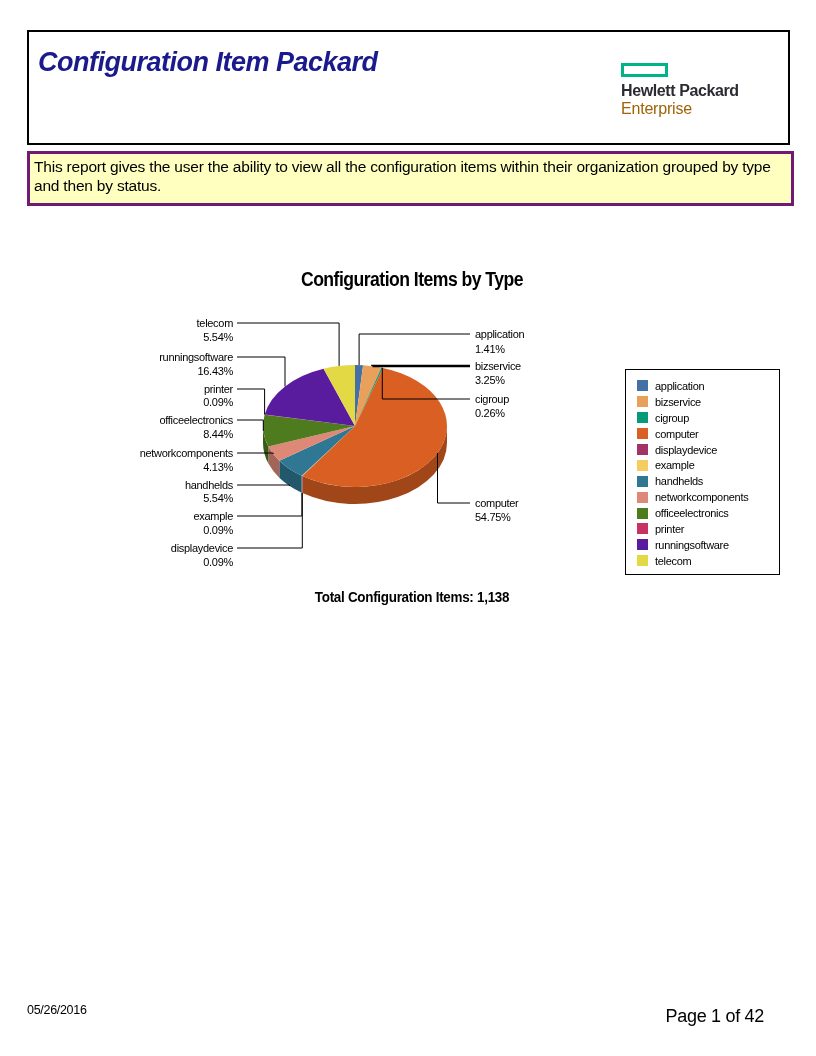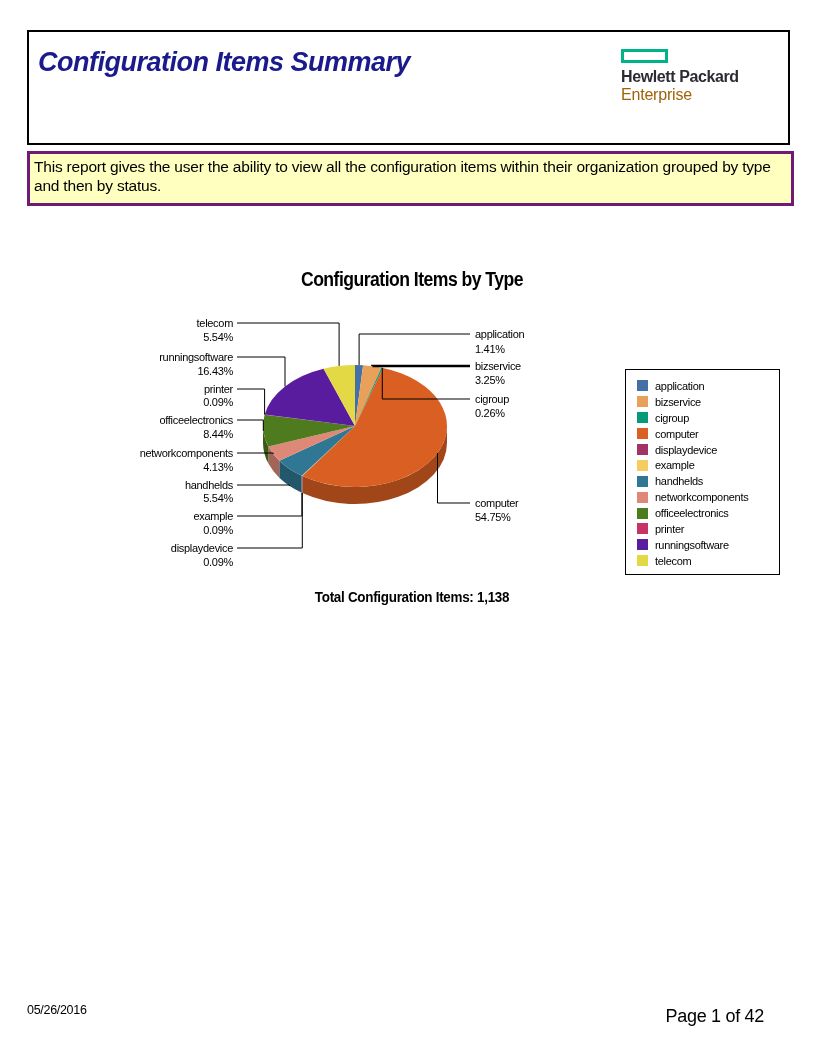--- a/index.html
+++ b/index.html
@@ -6,21 +6,21 @@
   .page{position:relative;width:816px;height:1056px;background:#ffffff;margin:0 auto;
         font-family:"Liberation Sans",sans-serif;color:#000;overflow:hidden;}
 
   
   .header-box{position:absolute;left:27px;top:30px;width:759px;height:111px;
               border:2px solid #000;background:#fff;}
   .report-title{position:absolute;left:9px;top:15px;margin:0;
                 font-family:"Liberation Sans",sans-serif;
                 font-size:27px;font-weight:bold;font-style:italic;
                 color:#1a1a8c;letter-spacing:-0.5px;white-space:nowrap;}
-  .hpe-logo{position:absolute;left:592px;top:17px;width:160px;}
+  .hpe-logo{position:absolute;left:592px;top:31px;width:160px;}
   .hpe-rect{width:41px;height:8px;border:3px solid #00b388;background:#fff;}
   .hpe-line1{margin-top:5px;font-size:16px;font-weight:bold;color:#2b2b33;
              letter-spacing:-0.4px;white-space:nowrap;}
   .hpe-line2{font-size:16px;color:#a16207;letter-spacing:-0.2px;white-space:nowrap;}
 
   
   .desc-box{position:absolute;left:27px;top:151px;width:753px;height:42px;
             background:#ffffc0;border:3px solid #701a75;padding:3px 4px 4px 4px;
             font-size:15.5px;line-height:19px;letter-spacing:-0.2px;}
 
@@ -47,21 +47,21 @@
   
   .footer-date{position:absolute;left:27px;top:1003px;font-size:12.5px;letter-spacing:-0.3px;}
   .footer-page{position:absolute;right:52px;top:1006px;font-size:18px;letter-spacing:-0.3px;}
 </style>
 </head>
 <body>
 
 <div class="page">
 
   <div class="header-box">
-    <h1 class="report-title">Configuration Items Summary</h1>
+    <h1 class="report-title">Configuration Item Packard</h1>
     <div class="hpe-logo">
       <div class="hpe-rect"></div>
       <div class="hpe-line1">Hewlett Packard</div>
       <div class="hpe-line2">Enterprise</div>
     </div>
   </div>
 
   <div class="desc-box">This report gives the user the ability to view all the configuration items within their organization grouped by type and then by status.</div>
 
   <div class="chart-title">Configuration Items by Type</div>

